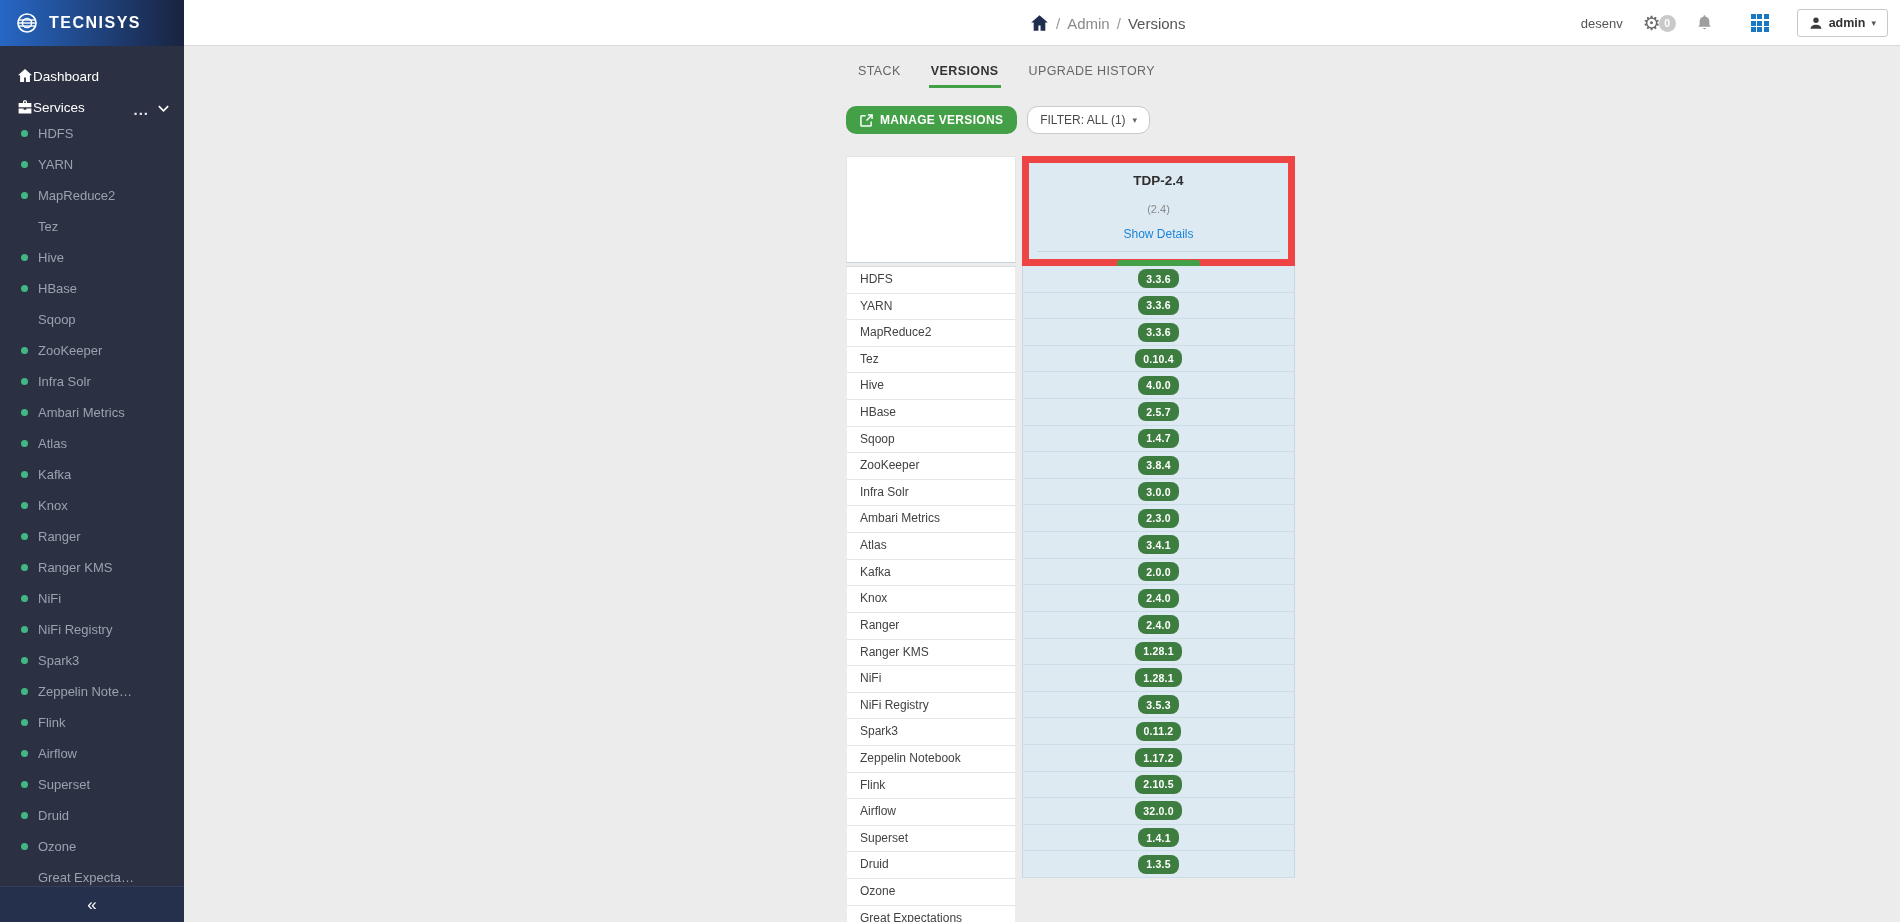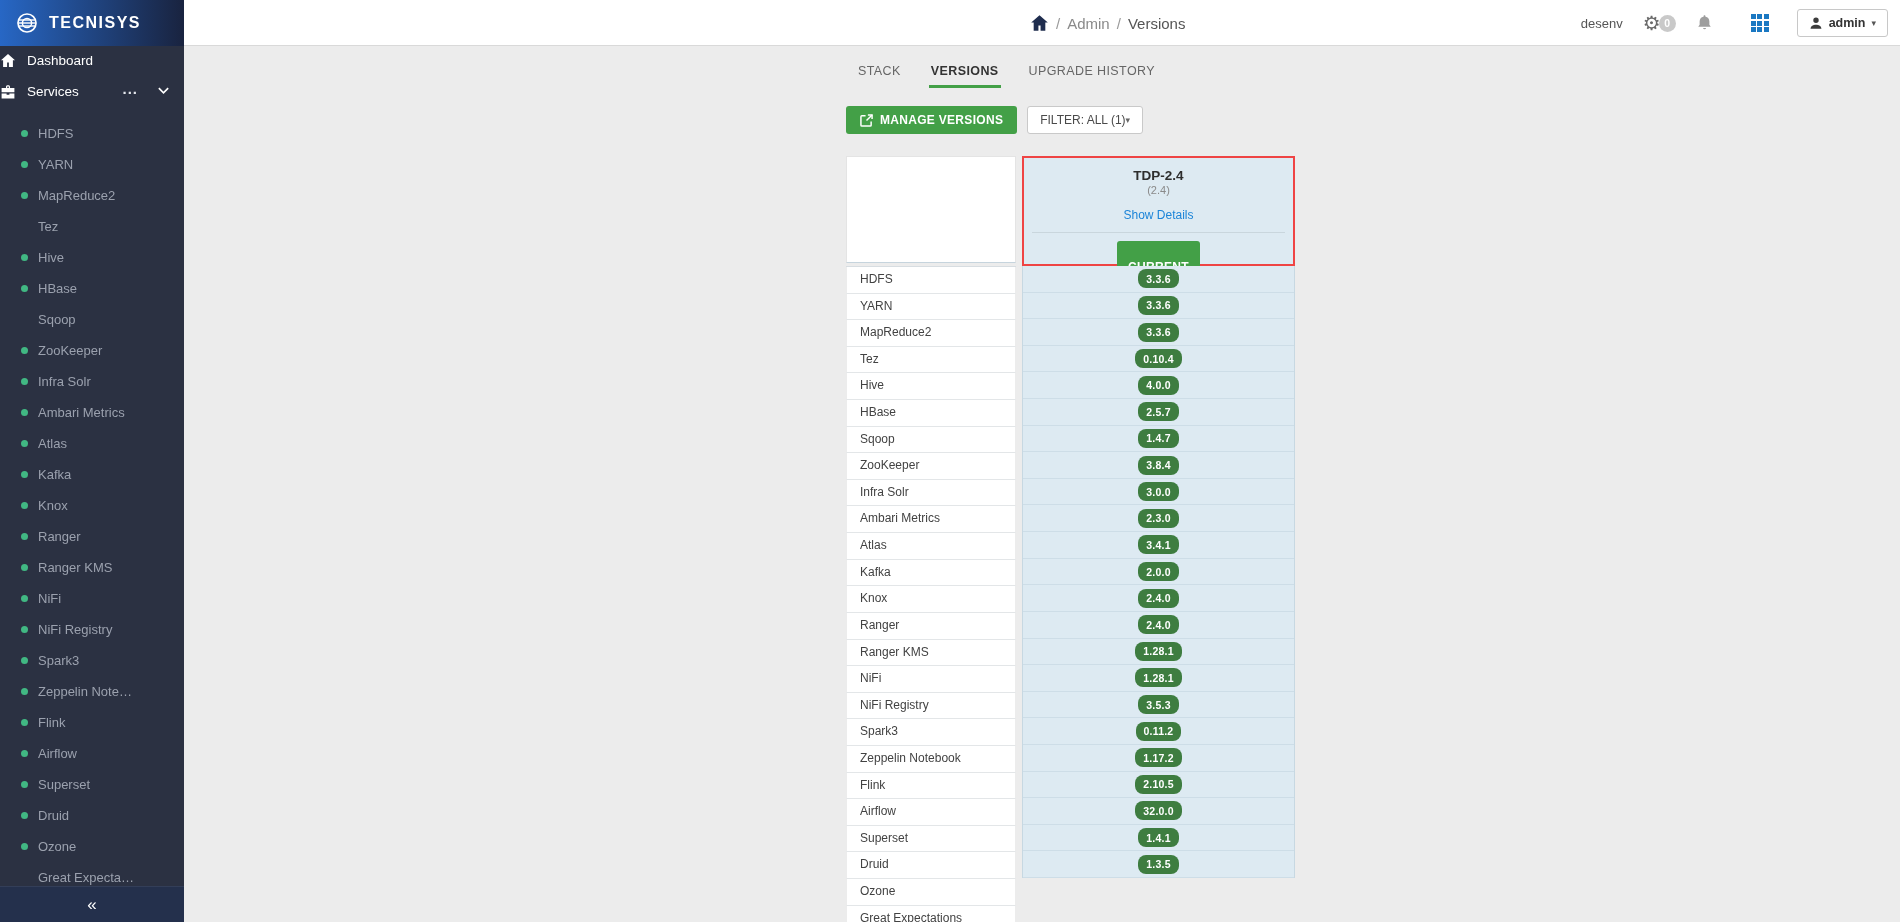--- a/index.html
+++ b/index.html
@@ -8,21 +8,21 @@
   }
   *{box-sizing:border-box; margin:0; padding:0;}
   html,body{width:1900px;height:922px;overflow:hidden;}
   body{font-family:"Liberation Sans","DejaVu Sans",sans-serif; background:#ececec; position:relative;}
 
   
   .sidebar{position:absolute;left:0;top:0;width:184px;height:922px;background:var(--sidebar-navy,#2b3142);z-index:5;}
   .brand{height:46px;display:flex;align-items:center;gap:10px;padding-left:15px;
          background:linear-gradient(to right,#2767c5,#19233f);}
   .brand span{color:#fff;font-size:16px;font-weight:600;letter-spacing:1.5px;}
-  .nav-row{height:31px;display:flex;align-items:flex-start;gap:11px;color:#fff;font-size:13.5px;cursor:pointer;}
+  .nav-row{height:31px;display:flex;align-items:flex-end;padding-left:17px;color:#fff;font-size:13.5px;cursor:pointer;}
   .nav-row.first{margin-top:7px;}
   .nav-row .spacer{flex:1;}
   .nav-row .more{color:#e3e6ec;font-size:15px;font-weight:bold;letter-spacing:1px;margin-right:8px;line-height:10px;}
   .nav-row .chev{margin-right:14px;display:flex;}
   .service-list{margin-top:3px;}
   .service-item{height:31px;display:flex;align-items:center;gap:10px;padding-left:21px;color:#9ba1ae;font-size:13px;cursor:pointer;}
   .service-item .dot{width:7px;height:7px;border-radius:50%;background:var(--dot-green,#41b883);flex:0 0 auto;}
   .collapse-bar{position:absolute;left:0;bottom:0;width:184px;height:36px;background:#24304c;
                 border-top:1px solid rgba(255,255,255,.07);display:flex;align-items:center;justify-content:center;
                 color:#fff;font-size:17px;cursor:pointer;}
@@ -46,33 +46,33 @@
              height:28px;padding:0 11px;margin-left:8px;cursor:pointer;font-size:12.5px;color:#333;font-weight:bold;}
   .admin-btn .caret{font-size:9px;color:#555;}
 
   
   .tabs{position:absolute;left:856px;top:62px;display:flex;gap:26px;}
   .tab{font-size:12.5px;letter-spacing:.4px;color:#666;padding:2px 2px 7px;cursor:pointer;border-bottom:3px solid transparent;}
   .tab.active{color:#333;font-weight:bold;border-bottom-color:var(--accent-green,#43a047);}
 
   .actions{position:absolute;left:846px;top:106px;display:flex;gap:10px;}
   .btn-green{display:flex;align-items:center;gap:7px;background:var(--accent-green,#43a047);color:#fff;border:none;
-             height:28px;padding:0 14px;border-radius:3px;font-size:12px;font-weight:bold;letter-spacing:.3px;cursor:pointer;
+             height:28px;padding:0 14px;border-radius:10px;font-size:12px;font-weight:bold;letter-spacing:.3px;cursor:pointer;
              font-family:inherit;}
-  .btn-white{display:flex;align-items:center;background:#fff;color:#4a4a4a;border:1px solid #c9c9c9;
-             height:28px;padding:0 12px;border-radius:3px;font-size:12px;cursor:pointer;font-family:inherit;}
+  .btn-white{display:flex;align-items:center;gap:7px;background:#fff;color:#4a4a4a;border:1px solid #c9c9c9;
+             height:28px;padding:0 12px;border-radius:11px;font-size:12px;cursor:pointer;font-family:inherit;}
   .btn-white .caret{font-size:9px;color:#666;}
 
   
   .corner-cell{position:absolute;left:846px;top:156px;width:170px;height:107px;background:#fff;
                border:1px solid #e4e4e4;border-bottom:1px solid #c6d4dd;}
   .stack-header{position:absolute;left:1022px;top:156px;width:273px;height:110px;background:var(--cell-blue,#ddeaf2);
-                border:2px solid #ef4444;text-align:center;}
+                border:7px solid #ef4444;text-align:center;}
   .stack-name{font-size:13.5px;font-weight:bold;color:#2e2e2e;margin-top:10px;}
-  .stack-ver{font-size:11px;color:#8a8a8a;margin-top:1px;}
+  .stack-ver{font-size:11px;color:#8a8a8a;margin-top:15px;}
   .details-link{display:inline-block;font-size:12px;color:var(--link-blue,#1b84d8);margin-top:12px;cursor:pointer;text-decoration:none;}
   .stack-divider{border-top:1px solid #c9d6dd;margin:9px 8px 0;}
   .current-badge{display:inline-block;background:var(--accent-green,#43a047);color:#fff;font-size:12px;font-weight:bold;
                  padding:19px 11px;border-radius:3px;margin-top:8px;letter-spacing:.3px;cursor:pointer;}
 
   .rows-left{position:absolute;left:846px;top:266px;width:170px;border-top:1px solid #d7dde1;}
   .lrow{height:26.62px;background:#fff;border-bottom:1px solid #e3e6e8;border-left:1px solid #ececec;border-right:1px solid #ececec;
         font-size:12px;color:#424242;line-height:25.6px;padding-left:13px;white-space:nowrap;overflow:hidden;}
   .rows-version{position:absolute;left:1022px;top:266px;width:273px;border-left:1px solid #c7d8e2;border-right:1px solid #c7d8e2;}
   .vrow{height:26.62px;background:var(--cell-blue,#ddeaf2);border-bottom:1px solid #cdddе7;

